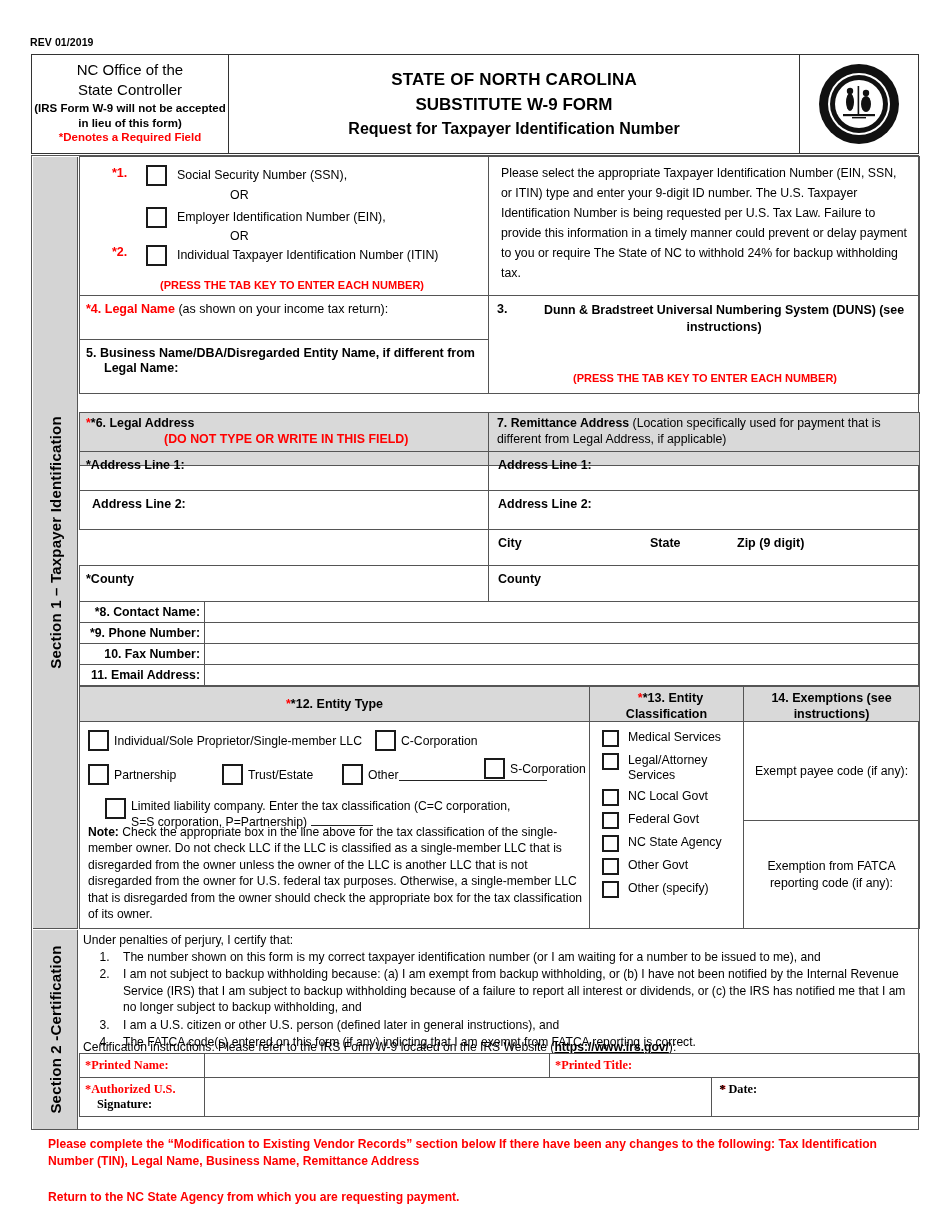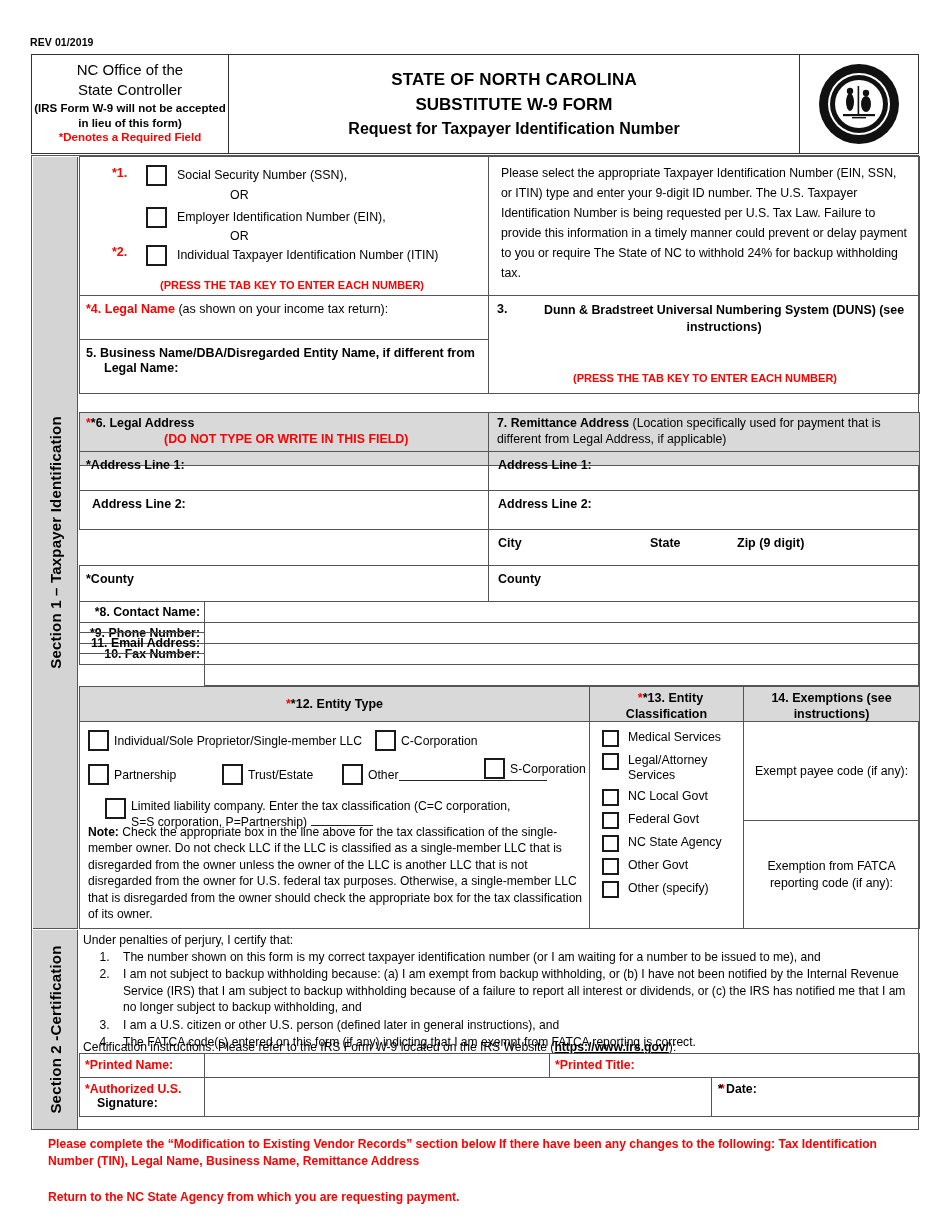--- a/index.html
+++ b/index.html
@@ -134,21 +134,21 @@
   #certinstr { position:absolute; left:4px; top:110px; font-size:12.1px; }
   #certinstr a { color:#000; font-weight:bold; text-decoration:underline; }
 
   #pnL { left:0px;   top:897px; width:126px; height:25px; }
   #pnR { left:125px; top:897px; width:346px; height:25px; }
   #ptL { left:470px; top:897px; width:371px; height:25px; }
   #sgL { left:0px;   top:921px; width:126px; height:40px; }
   #sgR { left:125px; top:921px; width:508px; height:40px; }
   #dtR { left:632px; top:921px; width:209px; height:40px; }
 
-  .sl { font-size:12.3px; font-weight:bold; padding:4px 0 0 5px; }
+  .sl { font-size:12.3px; font-weight:bold; padding:4px 0 0 5px;font-family:Liberation Serif, serif; }
 
   
   .footer { position:absolute; left:48px; top:1136px; width:870px; }
   .footer .f1 { color:#ff0000; font-weight:bold; font-size:12.1px; line-height:16.5px; }
   .footer .f2 { color:#ff0000; font-weight:bold; font-size:12.1px; margin-top:21px; }
 </style>
 </head>
 <body>
 
 <div class="page">
@@ -302,21 +302,21 @@
       <div class="cell crow crow-l" style="top:466px;">
         <div>*9. Phone Number:</div>
       </div>
       <div class="cell crow crow-r" style="top:466px;"></div>
 
       <div class="cell crow crow-l" style="top:487px;">
         <div>10. Fax Number:</div>
       </div>
       <div class="cell crow crow-r" style="top:487px;"></div>
 
-      <div class="cell crow crow-l" style="top:476px;">
+      <div class="cell crow crow-l" style="top:508px;">
         <div>11. Email Address:</div>
       </div>
       <div class="cell crow crow-r" style="top:508px;"></div>
 
       <div class="cell grey" id="etHdr">
         <div class="hdrc" style="padding-top:9px;">
           <span class="red">*</span><span>*12. Entity Type</span>
         </div>
       </div>
       <div class="cell grey" id="ecHdr">

